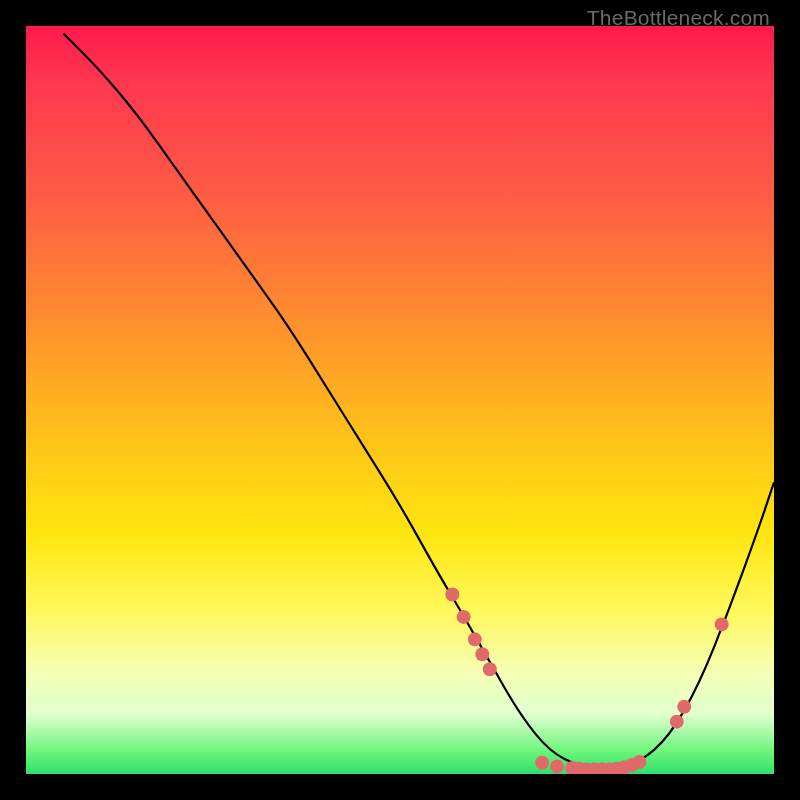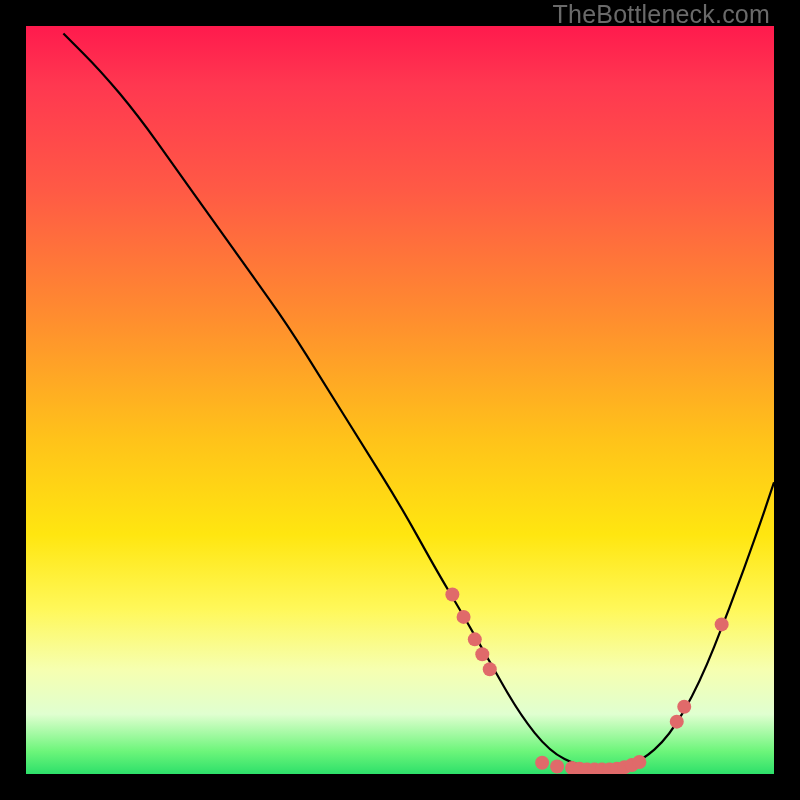--- a/index.html
+++ b/index.html
@@ -33,24 +33,24 @@
       #ffc21a 55%,
       #ffe610 68%,
       #fff85a 78%,
       #f6ffb0 86%,
       #e0ffd0 92%,
       #6cf57a 97%,
       #2de06a 100%);
   }
   .watermark {
     position: absolute;
-    top: 0;
+    top: 6px;
     right: 30px;
     color: #6a6a6a;
-    font-size: 25px;
+    font-size: 21px;
     font-weight: 500;
     letter-spacing: 0.2px;
   }
   svg.plot {
     position: absolute;
     left: 0;
     top: 0;
     width: 748px;
     height: 748px;
   }

